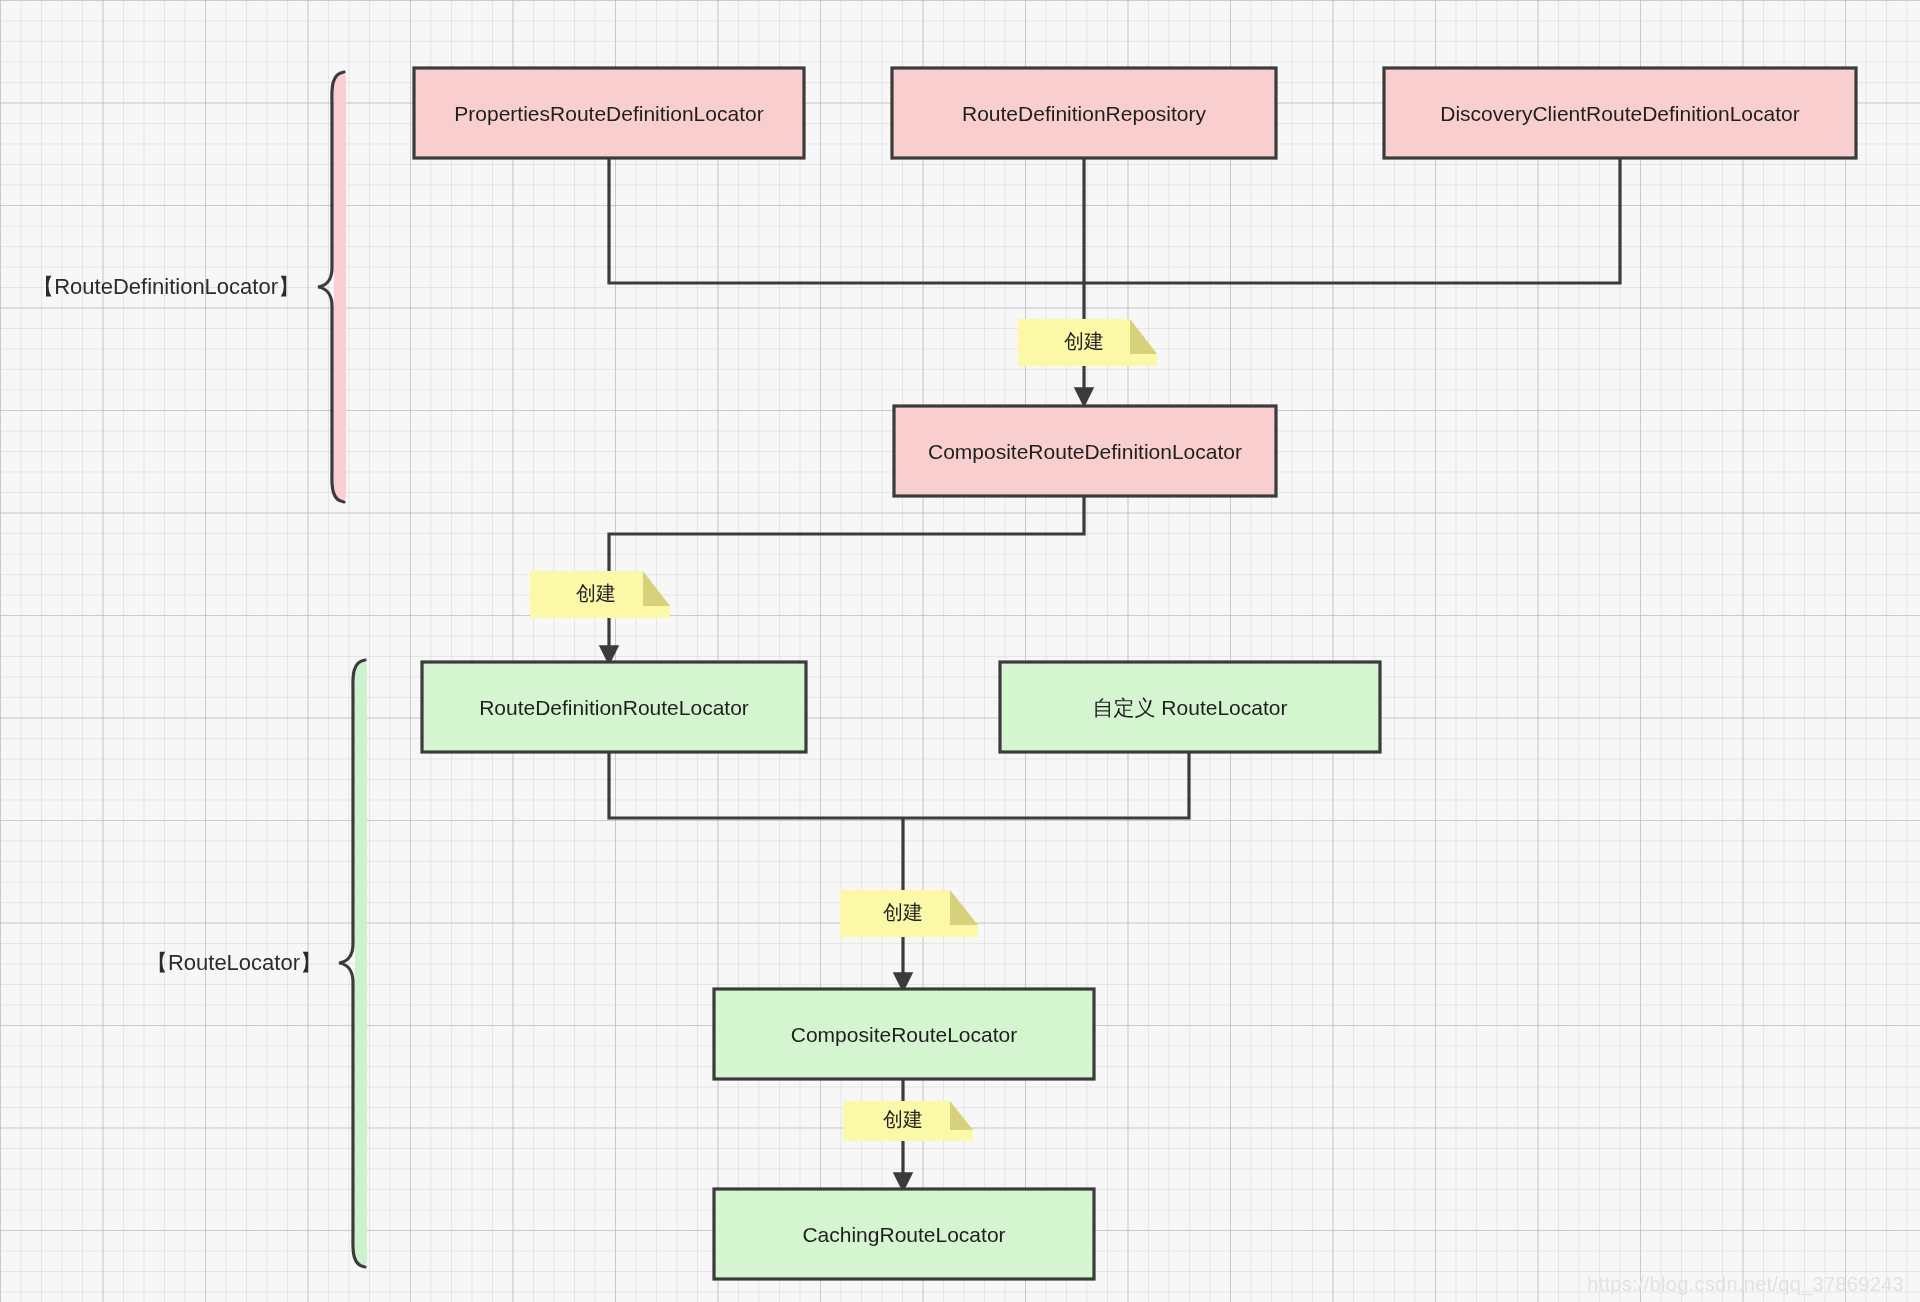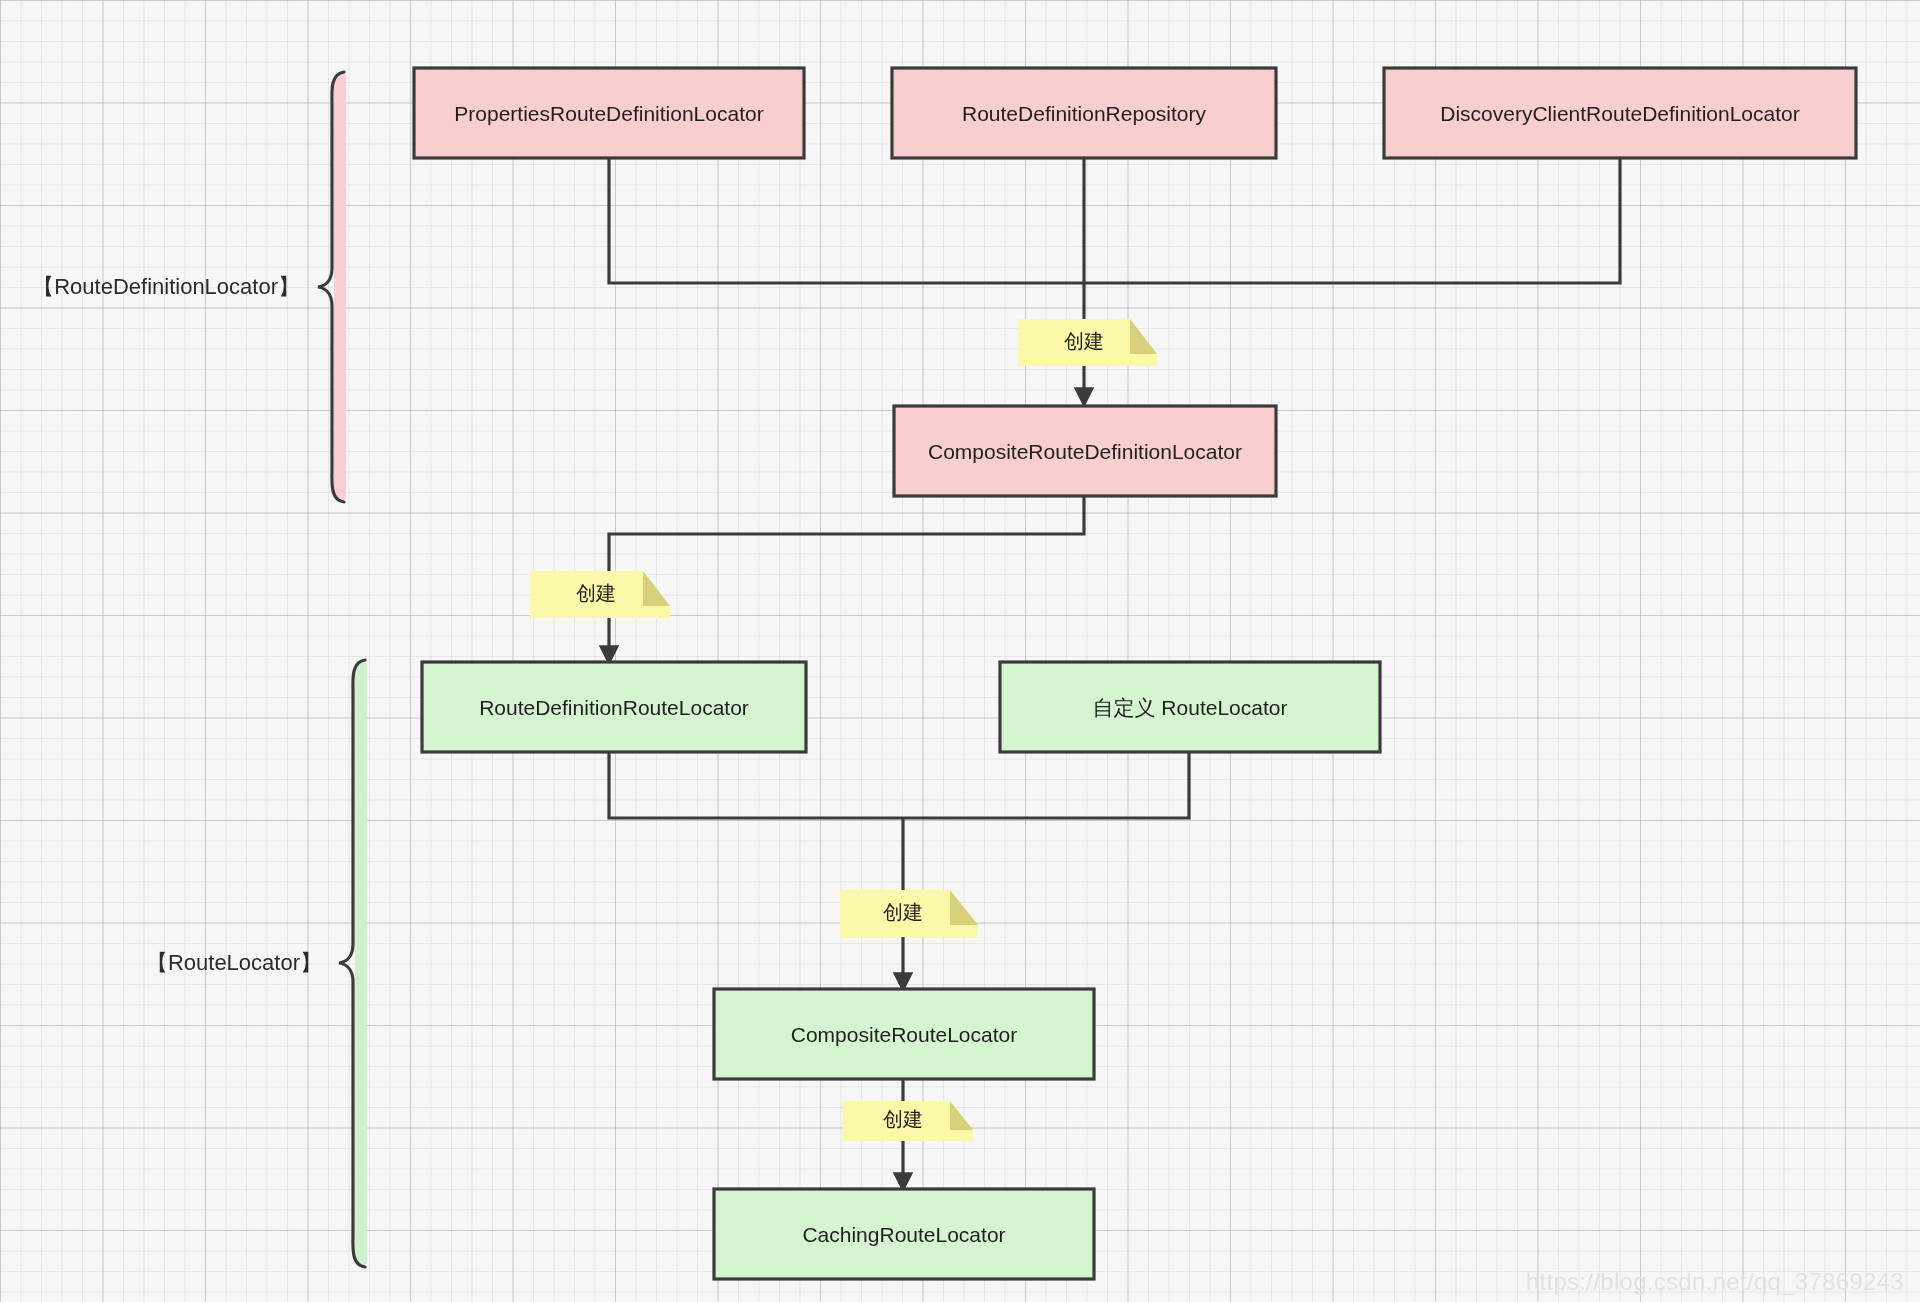--- a/index.html
+++ b/index.html
@@ -50,21 +50,21 @@
     font-size: 20px;
     fill: #1f1f1f;
     text-anchor: middle;
     dominant-baseline: middle;
     font-family: "Liberation Sans", "DejaVu Sans", sans-serif;
   }
   .watermark {
     position: absolute;
     right: 16px;
     bottom: 6px;
-    font-size: 24px;
+    font-size: 20px;
     color: #e2e2e2;
     font-family: "Liberation Sans", "DejaVu Sans", sans-serif;
     letter-spacing: 0.3px;
     user-select: none;
   }
   .edge { fill: none; stroke: #3b3b3b; stroke-width: 3.2; }
   .brace { fill: none; stroke: #3b3b3b; stroke-width: 3.2; stroke-linecap: round; }
 </style>
 </head>
 <body>

